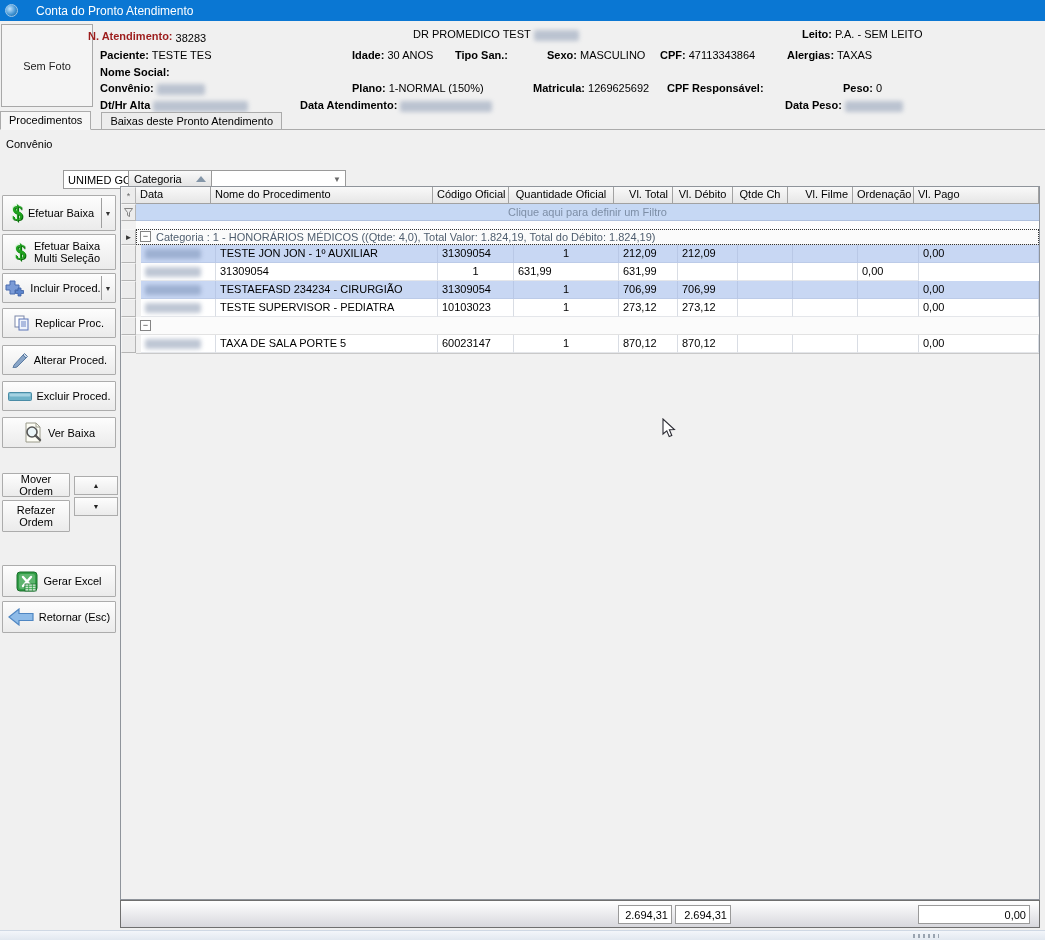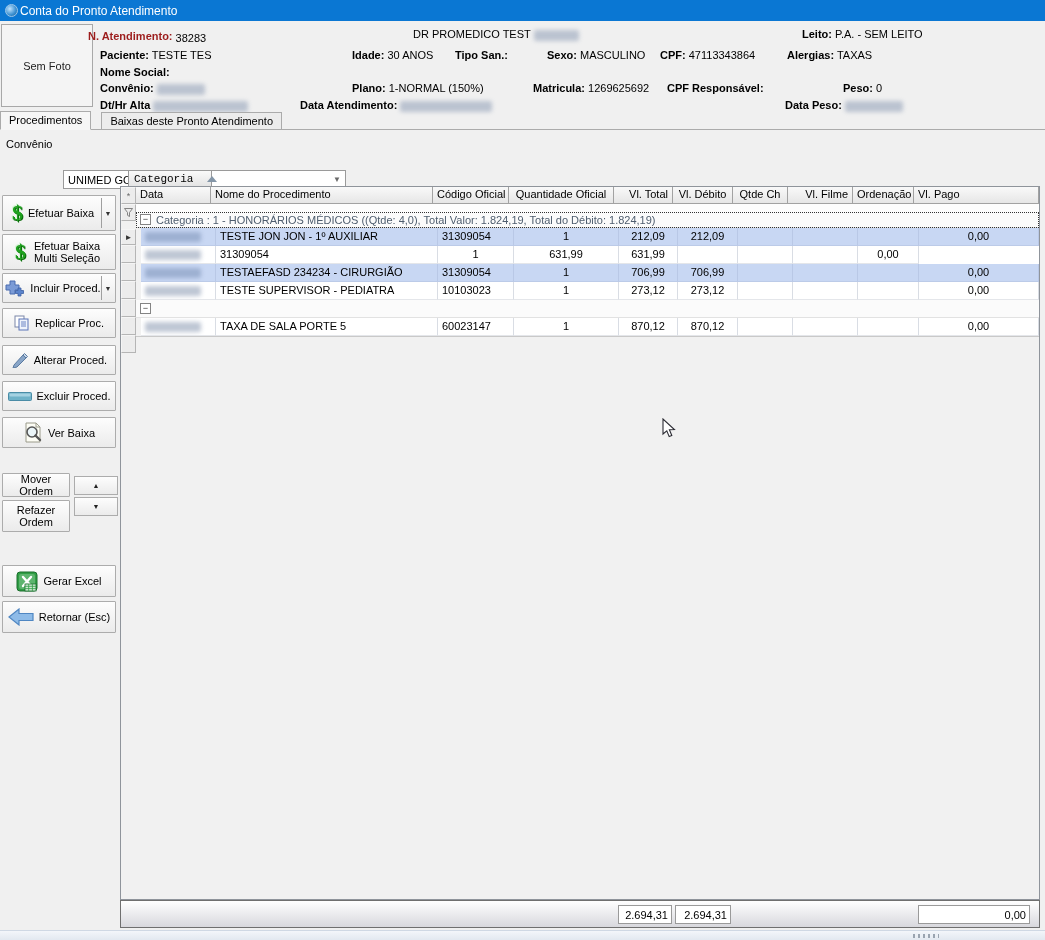--- a/index.html
+++ b/index.html
@@ -2,21 +2,21 @@
 <html><head>
 <meta charset="utf-8">
 <style>
   * { margin:0; padding:0; box-sizing:border-box; }
   html,body { width:1045px; height:940px; overflow:hidden; }
   body { font-family:"Liberation Sans", sans-serif; font-size:11px; color:#000;
          background:#f0f0f0; position:relative; }
 
   
   .titlebar { position:absolute; left:0; top:0; width:1045px; height:21px;
-              background:#0a77d3; color:#fff; display:flex; align-items:center; gap:2px;
+              background:#0a77d3; color:#fff; display:flex; align-items:center; gap:18px;
               padding-left:5px; font-size:12px; }
   .app-icon { width:13px; height:13px; border-radius:50%;
               background:radial-gradient(circle at 35% 35%, #bfe3ff, #3a8fd0 60%, #1d5e96);
               border:1px solid #9cc6e8; }
 
   
   .header { position:absolute; left:0; top:21px; width:1045px; height:89px; }
   .hitem { position:absolute; white-space:nowrap; }
   .hlabel { font-weight:bold; }
   .maroon { color:#9c1c1c; font-weight:bold; }
@@ -54,21 +54,21 @@
             color:#1fa11f; text-shadow:1px 1px 0 #0c6b0c, -1px -1px 0 #d8f5d8; line-height:1; }
   .smallbtn { position:absolute; border:1px solid #acacac;
               background:linear-gradient(#fdfdfd,#ebebeb); display:flex; align-items:center;
               justify-content:center; font-size:7px; color:#222; }
 
   
   .grid { position:absolute; left:120px; top:162px; width:920px; height:766px; }
   .grouppanel { position:absolute; left:0; top:0; width:920px; height:24px; }
   .groupbox { position:absolute; left:8px; top:8px; width:84px; height:17px;
               border:1px solid #9a9a9a; background:linear-gradient(#fafafa,#e4e4e4);
-              display:flex; align-items:center; padding:0 5px; gap:14px;font-family:Liberation Mono, monospace; }
+              display:flex; align-items:center; padding:0 5px; gap:14px; }
   .sorttri { width:0; height:0; border-left:5px solid transparent;
              border-right:5px solid transparent; border-bottom:6px solid #8496a8; }
   .gridmain { position:absolute; left:0; top:24px; width:920px; height:714px;
               border:1px solid #8f949b; background:#f1f1f1; }
   .hdr { display:grid; grid-template-columns:75px 222px 76px 105px 59px 60px 55px 65px 61px 1fr;
          height:17px; margin-left:15px; }
   .hcell { border-right:1px solid #a2a2a2; border-bottom:1px solid #a2a2a2;
            background:linear-gradient(#f9f9f9,#e6e6e6); padding:1px 4px;
            white-space:nowrap; overflow:hidden; }
   .filterrow { margin-left:15px; height:17px; background:#c6d8f4; border-bottom:1px solid #aebfdc;
@@ -79,21 +79,21 @@
               border-bottom:1px solid #e2e2e2; white-space:nowrap; }
   .grouprow.focused { outline:1px dotted #333; outline-offset:-1px; }
   .collapse { width:11px; height:11px; border:1px solid #848484; background:#fff;
               font-size:9px; line-height:9px; text-align:center; color:#333; flex:0 0 11px; }
   .row { display:grid; grid-template-columns:75px 222px 76px 105px 59px 60px 55px 65px 61px 1fr;
          height:18px; margin-left:20px; background:#fff; }
   .row.stripe { background:#c8d7f3; }
   .row .c { border-right:1px solid #d9dde4; border-bottom:1px solid #e4e6ea;
             padding:2px 4px; white-space:nowrap; overflow:hidden; }
   .row.stripe .c { border-right:1px solid #b9c8e6; border-bottom:1px solid #bccbe8; }
-  .c.center { text-align:center; } .c.right { text-align:center; }
+  .c.center { text-align:center; } .c.right { text-align:left; }
   .rowsbottom { margin-left:15px; height:1px; background:#c9c9c9; }
 
   
   .indic { position:absolute; left:0; top:0; width:15px; }
   .icell { border:1px solid #b5b5b5; border-top-color:#f5f5f5; border-left-color:#f5f5f5;
            background:#ececec; display:flex; align-items:center; justify-content:center;
            color:#6a6a6a; }
 
   
   .gfooter { position:absolute; left:0; bottom:0; width:920px; height:28px;
@@ -346,20 +346,23 @@
       <div class="hcell">Código Oficial</div>
       <div class="hcell" style="text-align:center">Quantidade Oficial</div>
       <div class="hcell" style="text-align:right">Vl. Total</div>
       <div class="hcell" style="text-align:center">Vl. Débito</div>
       <div class="hcell" style="text-align:center">Qtde Ch</div>
       <div class="hcell" style="text-align:right">Vl. Filme</div>
       <div class="hcell">Ordenação</div>
       <div class="hcell">Vl. Pago</div>
     </div>
 
+    <div class="filterrow">
+      <span>Clique aqui para definir um Filtro</span>
+    </div>
 
     <div class="gapline"></div>
 
     <div class="grouprow focused">
       <span class="collapse">−</span>
       <span>Categoria : 1 - HONORÁRIOS MÉDICOS ((Qtde: 4,0), Total Valor: 1.824,19, Total do Débito: 1.824,19)</span>
     </div>
 
     <div class="row stripe">
       <div class="c"><span class="blur" style="width:56px;height:10px;background:#8fa3c6;"></span></div>

